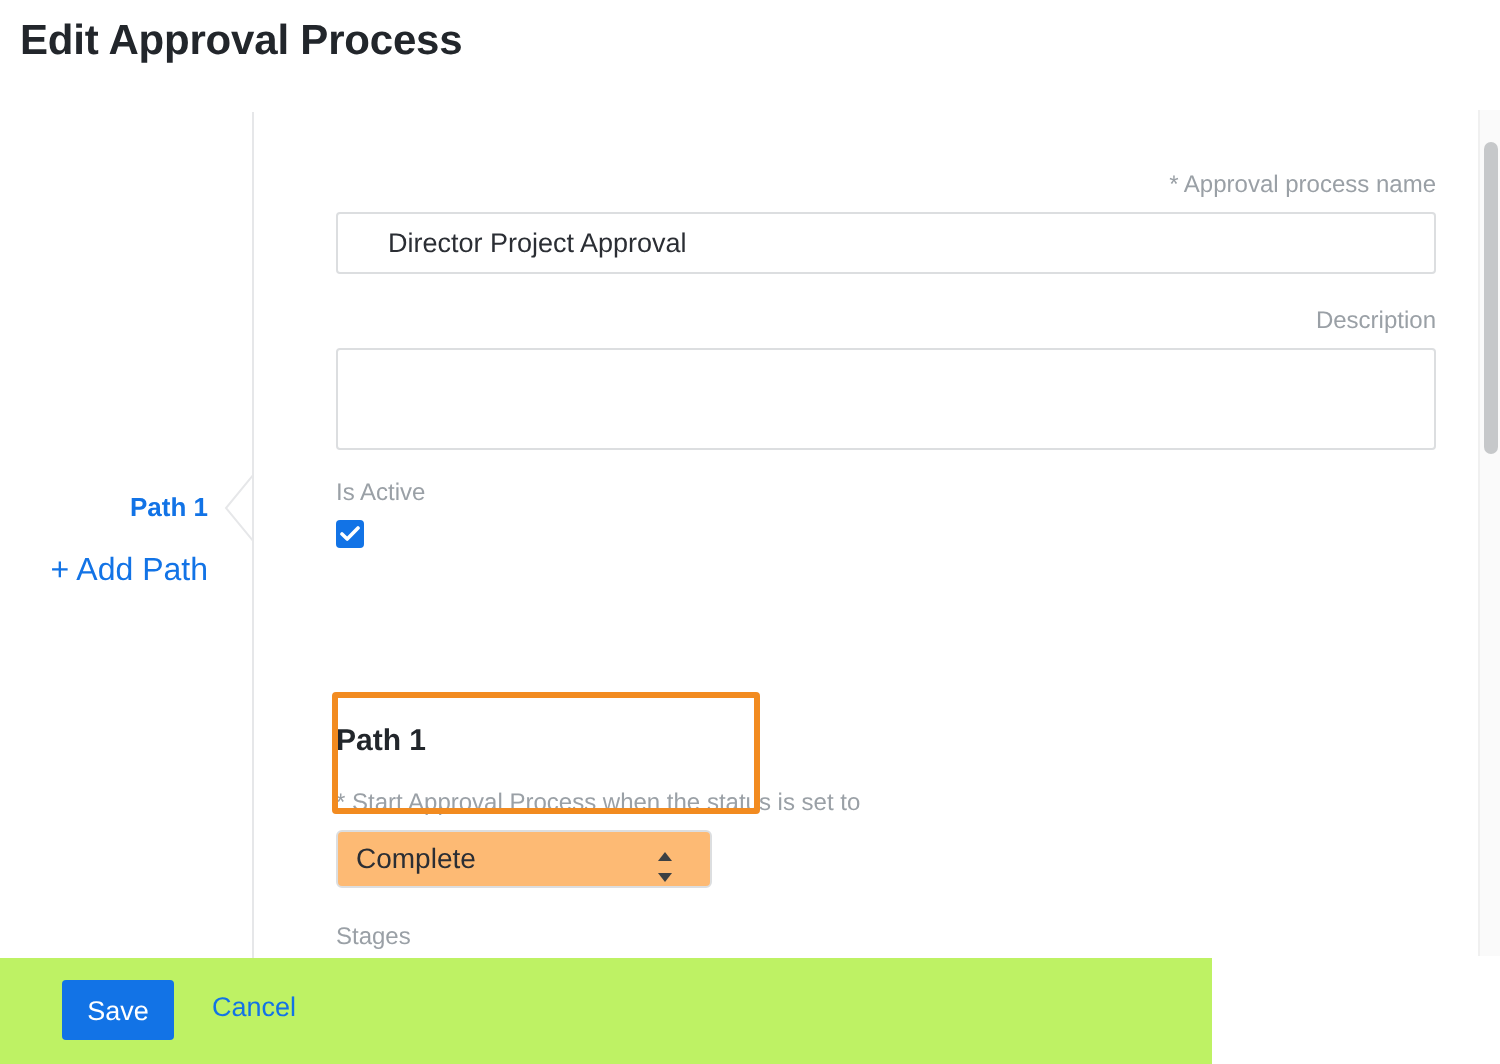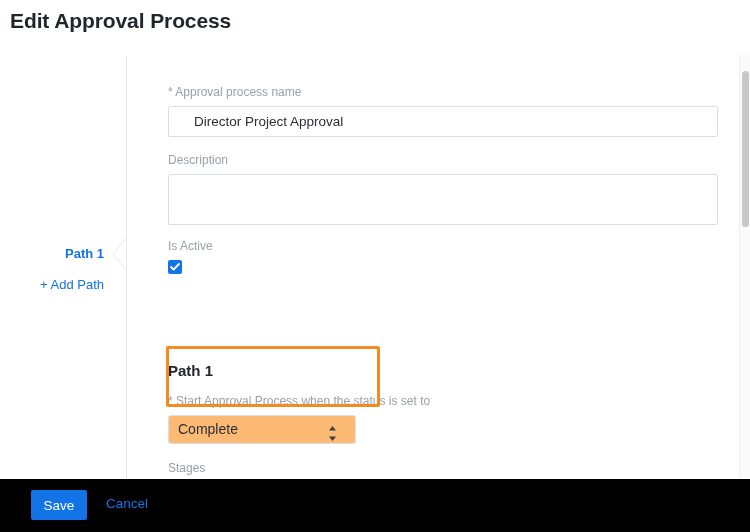--- a/index.html
+++ b/index.html
@@ -85,40 +85,41 @@
     font-size: 13px;
     font-weight: bold;
     color: #1273e6;
     cursor: pointer;
     white-space: nowrap;
   }
   .nav-add {
     position: absolute;
     right: 8px;
     top: 225px;
-    font-size: 13px;
+    font-size: 16px;
     color: #1273e6;
     cursor: pointer;
     white-space: nowrap;
     margin-left: 11px;
   }
 
   
   .form {
     position: absolute;
     left: 168px;
     top: 0;
     width: 550px;
   }
   .field-label {
     font-size: 12px;
     color: #9aa0a6;
     line-height: 16px;
     margin-bottom: 6px;
     white-space: nowrap;
+    text-align: right;
   }
   .req {
     color: #9aa0a6;
     font-size: 12px;
   }
   .text-input {
     box-sizing: border-box;
     width: 550px;
     height: 31px;
     border: 1px solid #dcdee0;
@@ -248,23 +249,23 @@
     border-radius: 4px;
     background: #c6c8ca;
     cursor: pointer;
   }
 
   
   .footer {
     position: absolute;
     left: 0;
     top: 479px;
-    width: 750px;
+    width: 606px;
     height: 53px;
-    background: #000000;
+    background: #bef264;
   }
   .save-btn {
     position: absolute;
     left: 31px;
     top: 11px;
     width: 56px;
     height: 30px;
     background: #1273e6;
     border: none;
     border-radius: 2px;

